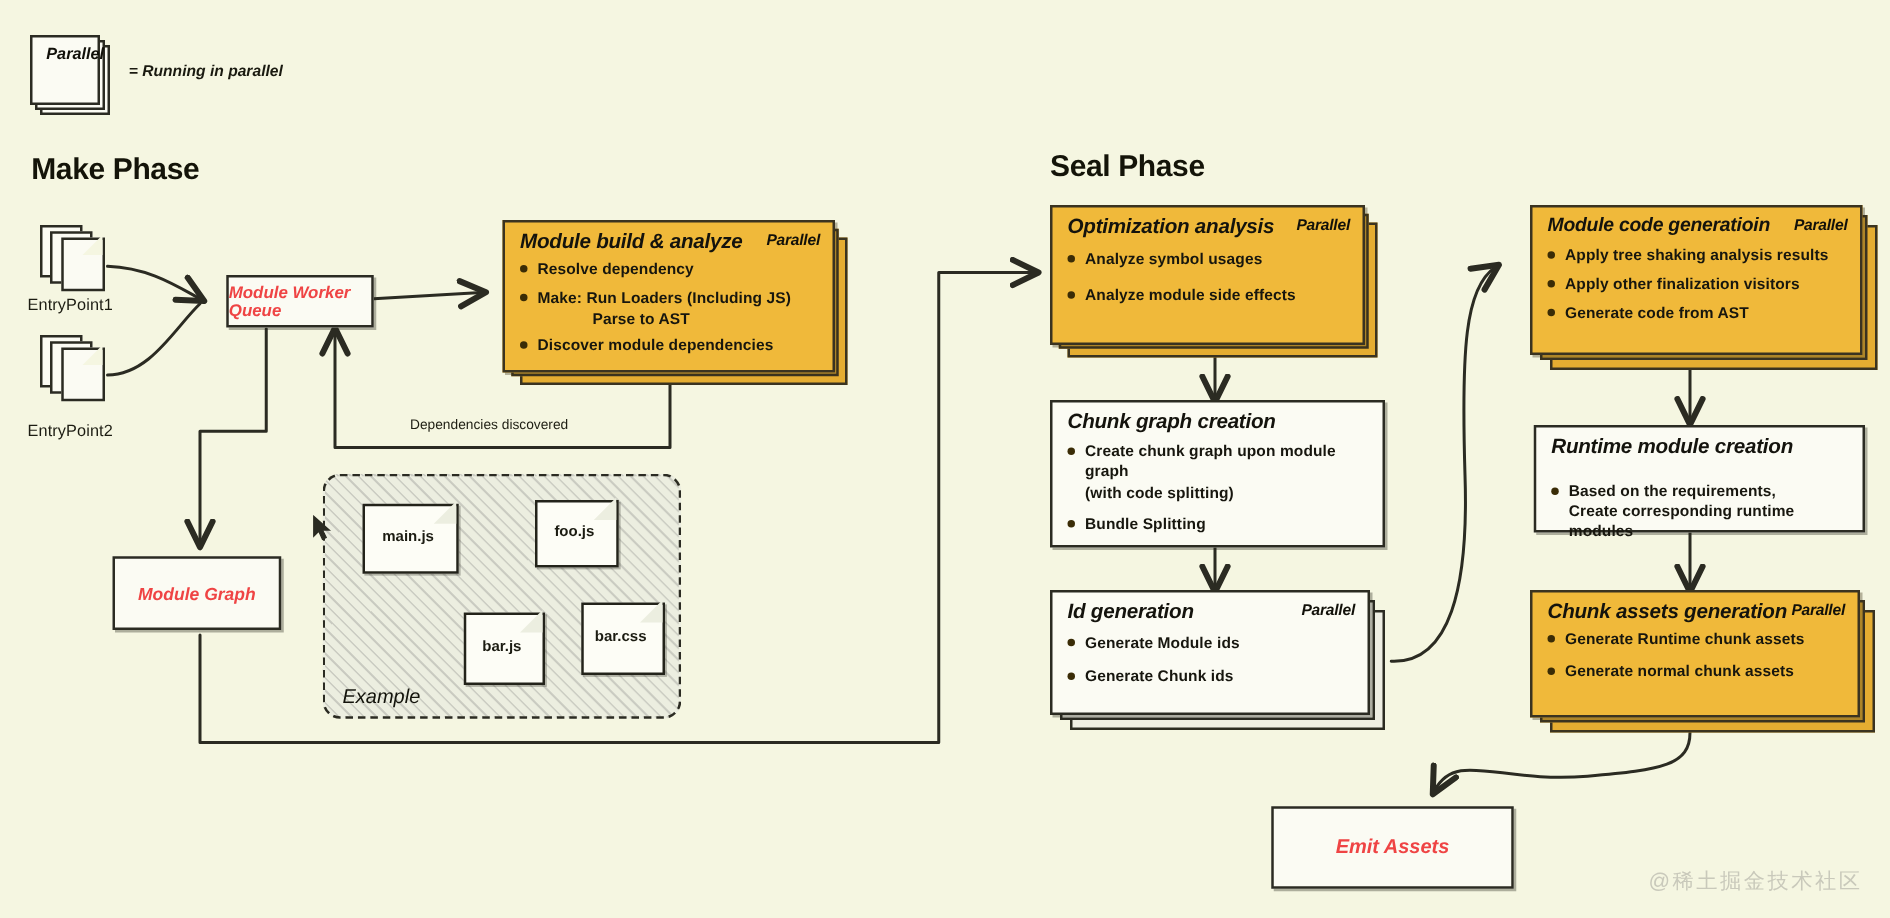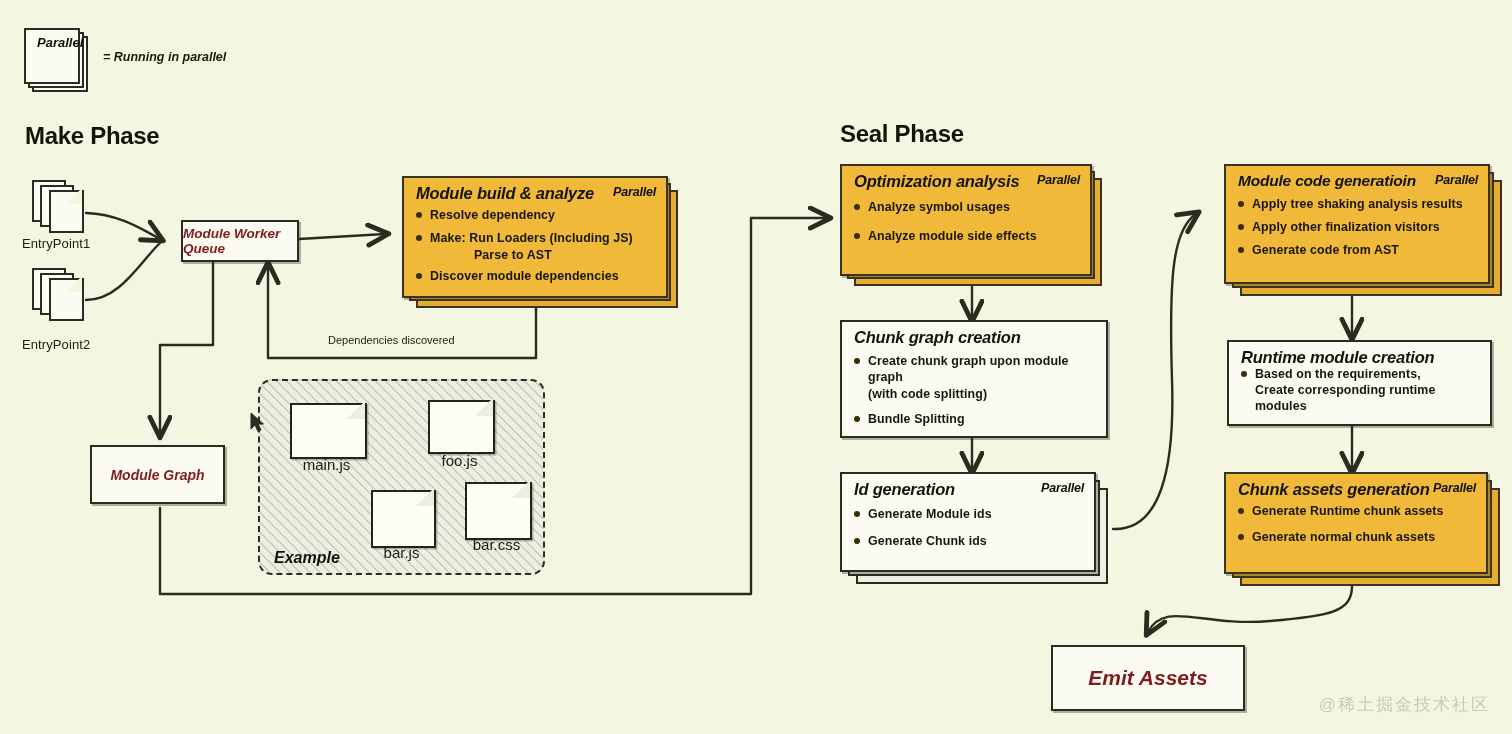--- a/index.html
+++ b/index.html
@@ -63,21 +63,21 @@
 
   
   .phase-title{
     position:absolute;font-weight:bold;font-size:24px;
     color:#141409;letter-spacing:-.3px;
   }
 
   
   .label-box{
     display:flex;align-items:center;justify-content:center;
-    font-style:italic;font-weight:bold;color:#7f1d1d;
+    font-style:italic;font-weight:bold;color:#ef4444;
   }
 
   
   .legend-card{position:absolute;left:24px;top:28px;width:62px;height:62px;}
   .legend-card .sheet{position:absolute;border:2.2px solid #2b2b22;background:#fbfbf3;}
   .legend-text{
     position:absolute;left:103px;top:50px;
     font-style:italic;font-weight:bold;font-size:12.5px;color:#1a1a10;
   }
   .legend-word{
@@ -111,38 +111,38 @@
     background:
       repeating-linear-gradient(45deg,
         rgba(120,120,120,.30) 0px,
         rgba(120,120,120,.30) 1.4px,
         rgba(255,255,255,0) 1.4px,
         rgba(255,255,255,0) 7px),
       #eceee0;
   }
   .example-label{
     position:absolute;left:14px;bottom:6px;
-    font-style:italic;font-weight:bold;font-size:16px;color:#13130b;margin-top:13px;
+    font-style:italic;font-weight:normal;font-size:16px;color:#13130b;margin-top:13px;
   }
 
   
   .filenode{position:absolute;}
   .filenode .body{
     position:absolute;left:0;top:0;width:100%;height:100%;
     background:#fdfdf6;border:2.5px solid #23231a;
     box-shadow:1.5px 1.5px 0 rgba(40,40,30,.3);
   }
   .filenode .corner{
     position:absolute;right:-2px;top:-2px;width:0;height:0;
     border-style:solid;border-width:0 0 18px 18px;
     border-color:transparent transparent #eceee0 transparent;
   }
   .filenode .nm{
     position:absolute;left:0;right:0;top:50%;transform:translateY(-50%);
-    text-align:center;font-size:15px;color:#1c1c12;font-weight:400;margin-top:35px;
+    text-align:center;font-size:12px;color:#1c1c12;font-weight:700;
   }
 
   .edge-label{
     position:absolute;font-size:11px;color:#1d1d12;font-weight:500;
   }
 
   .watermark{
     position:absolute;right:22px;bottom:18px;
     font-size:17px;color:#c9c9bb;letter-spacing:2px;
   }
@@ -327,39 +327,39 @@
       <div class="card-title small">Module code generatioin</div>
       <ul class="bullets" style="padding-top:2px;">
         <li>Apply tree shaking analysis results</li>
         <li>Apply other finalization visitors</li>
         <li>Generate code from AST</li>
       </ul>
     </div>
   </div>
 
   <div class="node box-white" style="left:1227px;top:340px;width:265px;height:86px;">
-    <div class="card-title" style="margin-bottom:0;">Runtime module creation</div>
+    <div class="card-title" style="margin-bottom:19px;">Runtime module creation</div>
     <ul class="bullets">
       <li style="margin-bottom:0;">Based on the requirements,</li>
       <li class="nodot">Create corresponding runtime modules</li>
     </ul>
   </div>
 
   <div class="node" style="left:1224px;top:472px;width:288px;height:114px;">
     <div class="stack s2" style="left:16px;top:16px;width:260px;height:98px;"></div>
     <div class="stack s1" style="left:8px;top:8px;width:260px;height:98px;"></div>
     <div class="box-orange" style="position:absolute;left:0;top:0;width:260px;height:98px;">
       <div class="tag-parallel">Parallel</div>
       <div class="card-title" style="margin-bottom:3px;">Chunk assets generation</div>
       <ul class="bullets" style="padding-top:2px;">
         <li style="margin-bottom:10px;">Generate Runtime chunk assets</li>
         <li>Generate normal chunk assets</li>
       </ul>
     </div>
   </div>
 
-  <div class="node box-white label-box" style="left:1051px;top:645px;width:194px;height:66px;font-size:21px;">
+  <div class="node box-white label-box" style="left:1017px;top:645px;width:194px;height:66px;font-size:16px;">
     <span>Emit Assets</span>
   </div>
 
   <div class="watermark">@稀土掘金技术社区</div>
 
 </div>
 
 </body></html>

